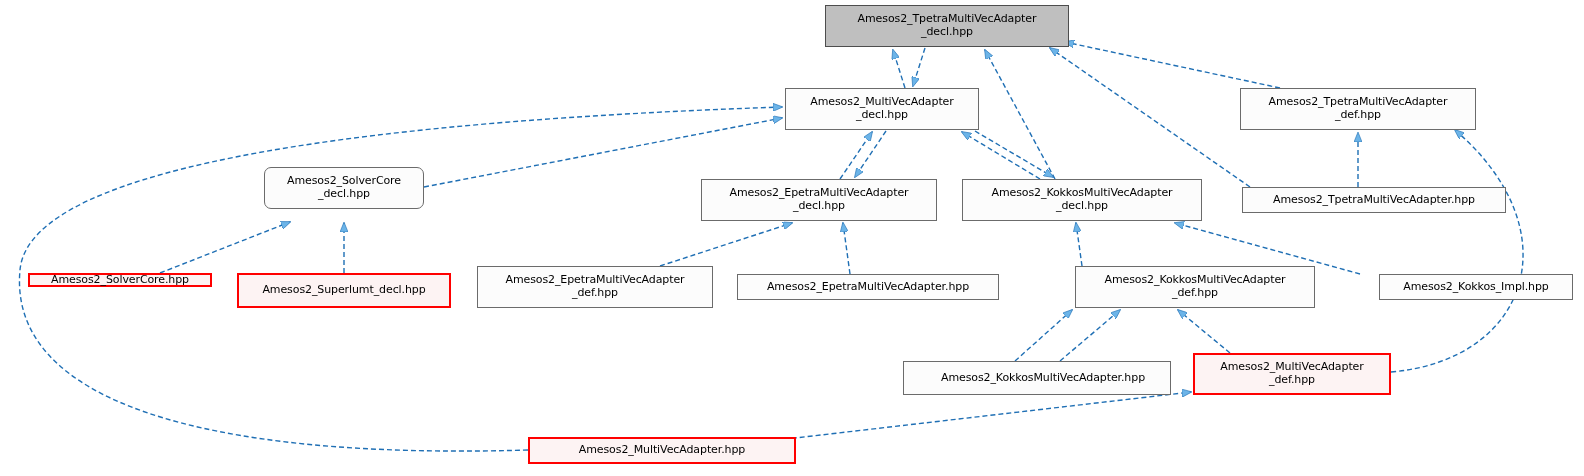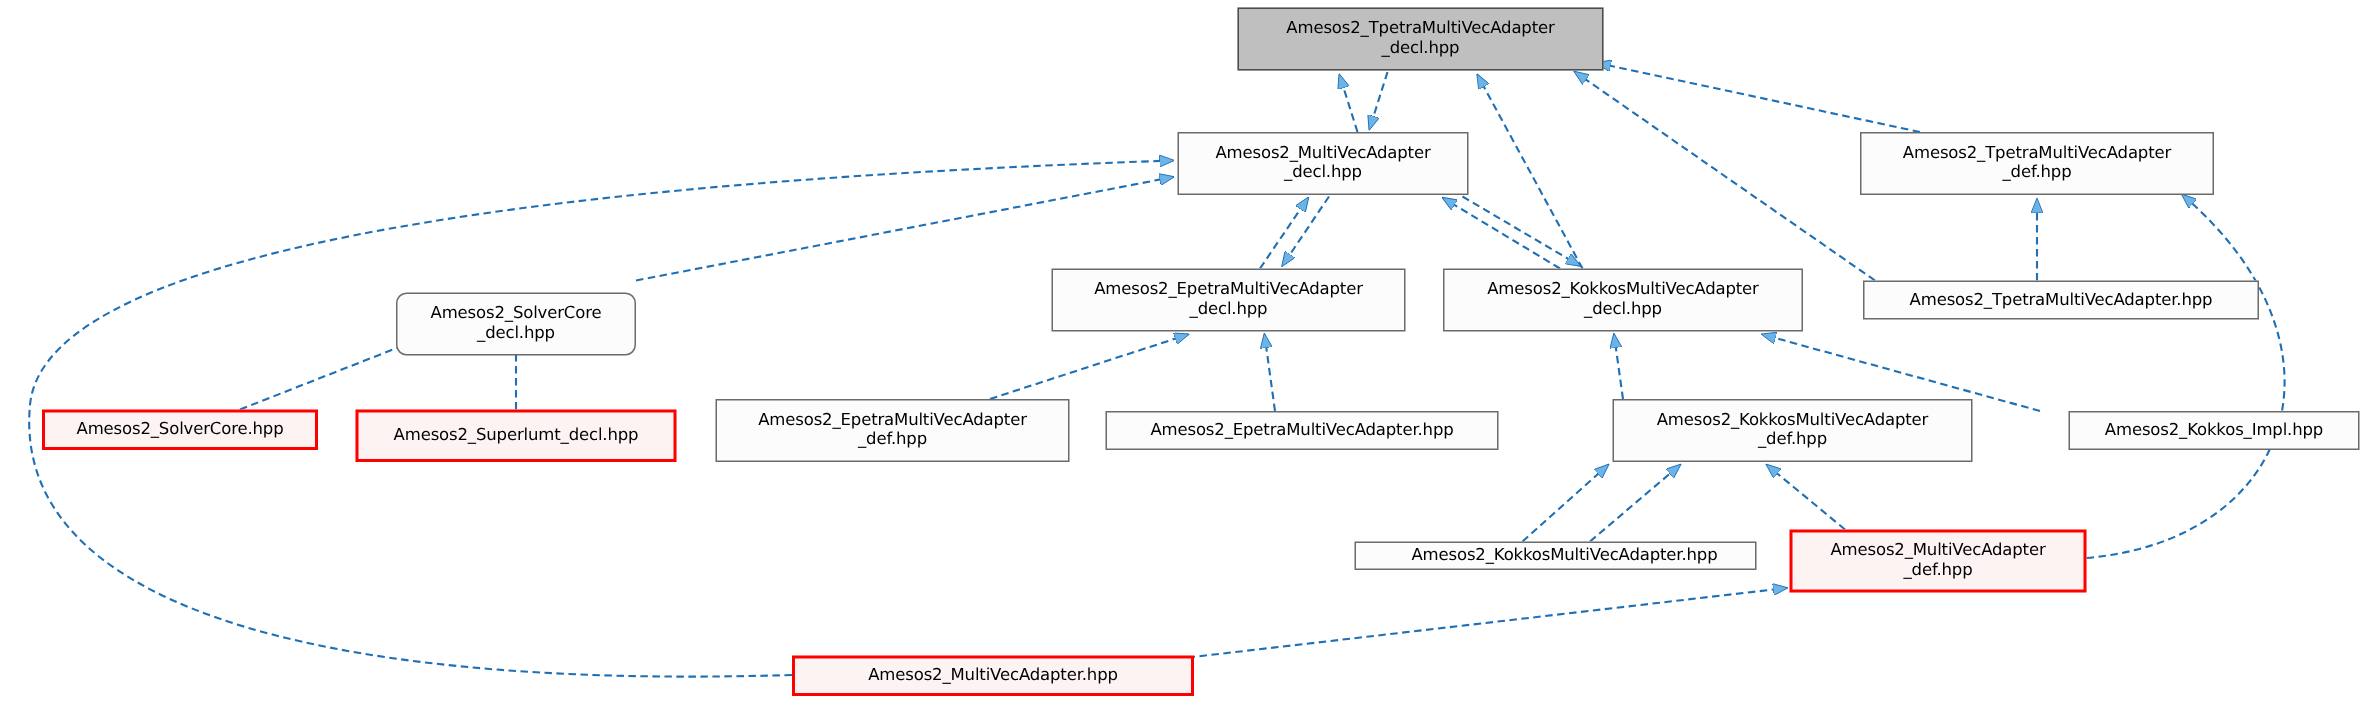--- a/index.html
+++ b/index.html
@@ -94,34 +94,34 @@
       </g>
   </svg>
 
   <div id="node-layer">
       <div class="node root" style="left: 825px; top: 5px; width: 244px; height: 42px;"><span class="lbl">Amesos2_TpetraMultiVecAdapter
 _decl.hpp</span></div>
       <div class="node" style="left: 785px; top: 88px; width: 194px; height: 42px;"><span class="lbl">Amesos2_MultiVecAdapter
 _decl.hpp</span></div>
       <div class="node" style="left: 1240px; top: 88px; width: 236px; height: 42px;"><span class="lbl">Amesos2_TpetraMultiVecAdapter
 _def.hpp</span></div>
-      <div class="node rounded" style="left: 264px; top: 195px; width: 160px; height: 42px;"><span class="lbl">Amesos2_SolverCore
+      <div class="node rounded" style="left: 264px; top: 167px; width: 160px; height: 42px;"><span class="lbl">Amesos2_SolverCore
 _decl.hpp</span></div>
       <div class="node" style="left: 701px; top: 179px; width: 236px; height: 42px;"><span class="lbl">Amesos2_EpetraMultiVecAdapter
 _decl.hpp</span></div>
       <div class="node" style="left: 962px; top: 179px; width: 240px; height: 42px;"><span class="lbl">Amesos2_KokkosMultiVecAdapter
 _decl.hpp</span></div>
       <div class="node" style="left: 1242px; top: 187px; width: 264px; height: 26px;"><span class="lbl">Amesos2_TpetraMultiVecAdapter.hpp</span></div>
-      <div class="node redbox" style="left: 28px; top: 273px; width: 184px; height: 27px;"><span class="lbl">Amesos2_SolverCore.hpp</span></div>
+      <div class="node redbox" style="left: 28px; top: 273px; width: 184px; height: 14px;"><span class="lbl">Amesos2_SolverCore.hpp</span></div>
       <div class="node redbox" style="left: 237px; top: 273px; width: 214px; height: 35px;"><span class="lbl">Amesos2_Superlumt_decl.hpp</span></div>
       <div class="node" style="left: 477px; top: 266px; width: 236px; height: 42px;"><span class="lbl">Amesos2_EpetraMultiVecAdapter
 _def.hpp</span></div>
       <div class="node" style="left: 737px; top: 274px; width: 262px; height: 26px;"><span class="lbl">Amesos2_EpetraMultiVecAdapter.hpp</span></div>
       <div class="node" style="left: 1075px; top: 266px; width: 240px; height: 42px;"><span class="lbl">Amesos2_KokkosMultiVecAdapter
 _def.hpp</span></div>
       <div class="node" style="left: 1339px; top: 274px; width: 194px; height: 26px; margin-left: 40px;"><span class="lbl">Amesos2_Kokkos_Impl.hpp</span></div>
-      <div class="node" style="left: 903px; top: 361px; width: 268px; height: 19px; padding-left: 12px;"><span class="lbl">Amesos2_KokkosMultiVecAdapter.hpp</span></div>
+      <div class="node" style="left: 903px; top: 361px; width: 268px; height: 34px; padding-left: 12px;"><span class="lbl">Amesos2_KokkosMultiVecAdapter.hpp</span></div>
       <div class="node redbox" style="left: 1193px; top: 353px; width: 198px; height: 42px;"><span class="lbl">Amesos2_MultiVecAdapter
 _def.hpp</span></div>
       <div class="node redbox" style="left: 528px; top: 437px; width: 268px; height: 27px;"><span class="lbl">Amesos2_MultiVecAdapter.hpp</span></div>
     </div>
 
 </div>
 
 </body></html>

